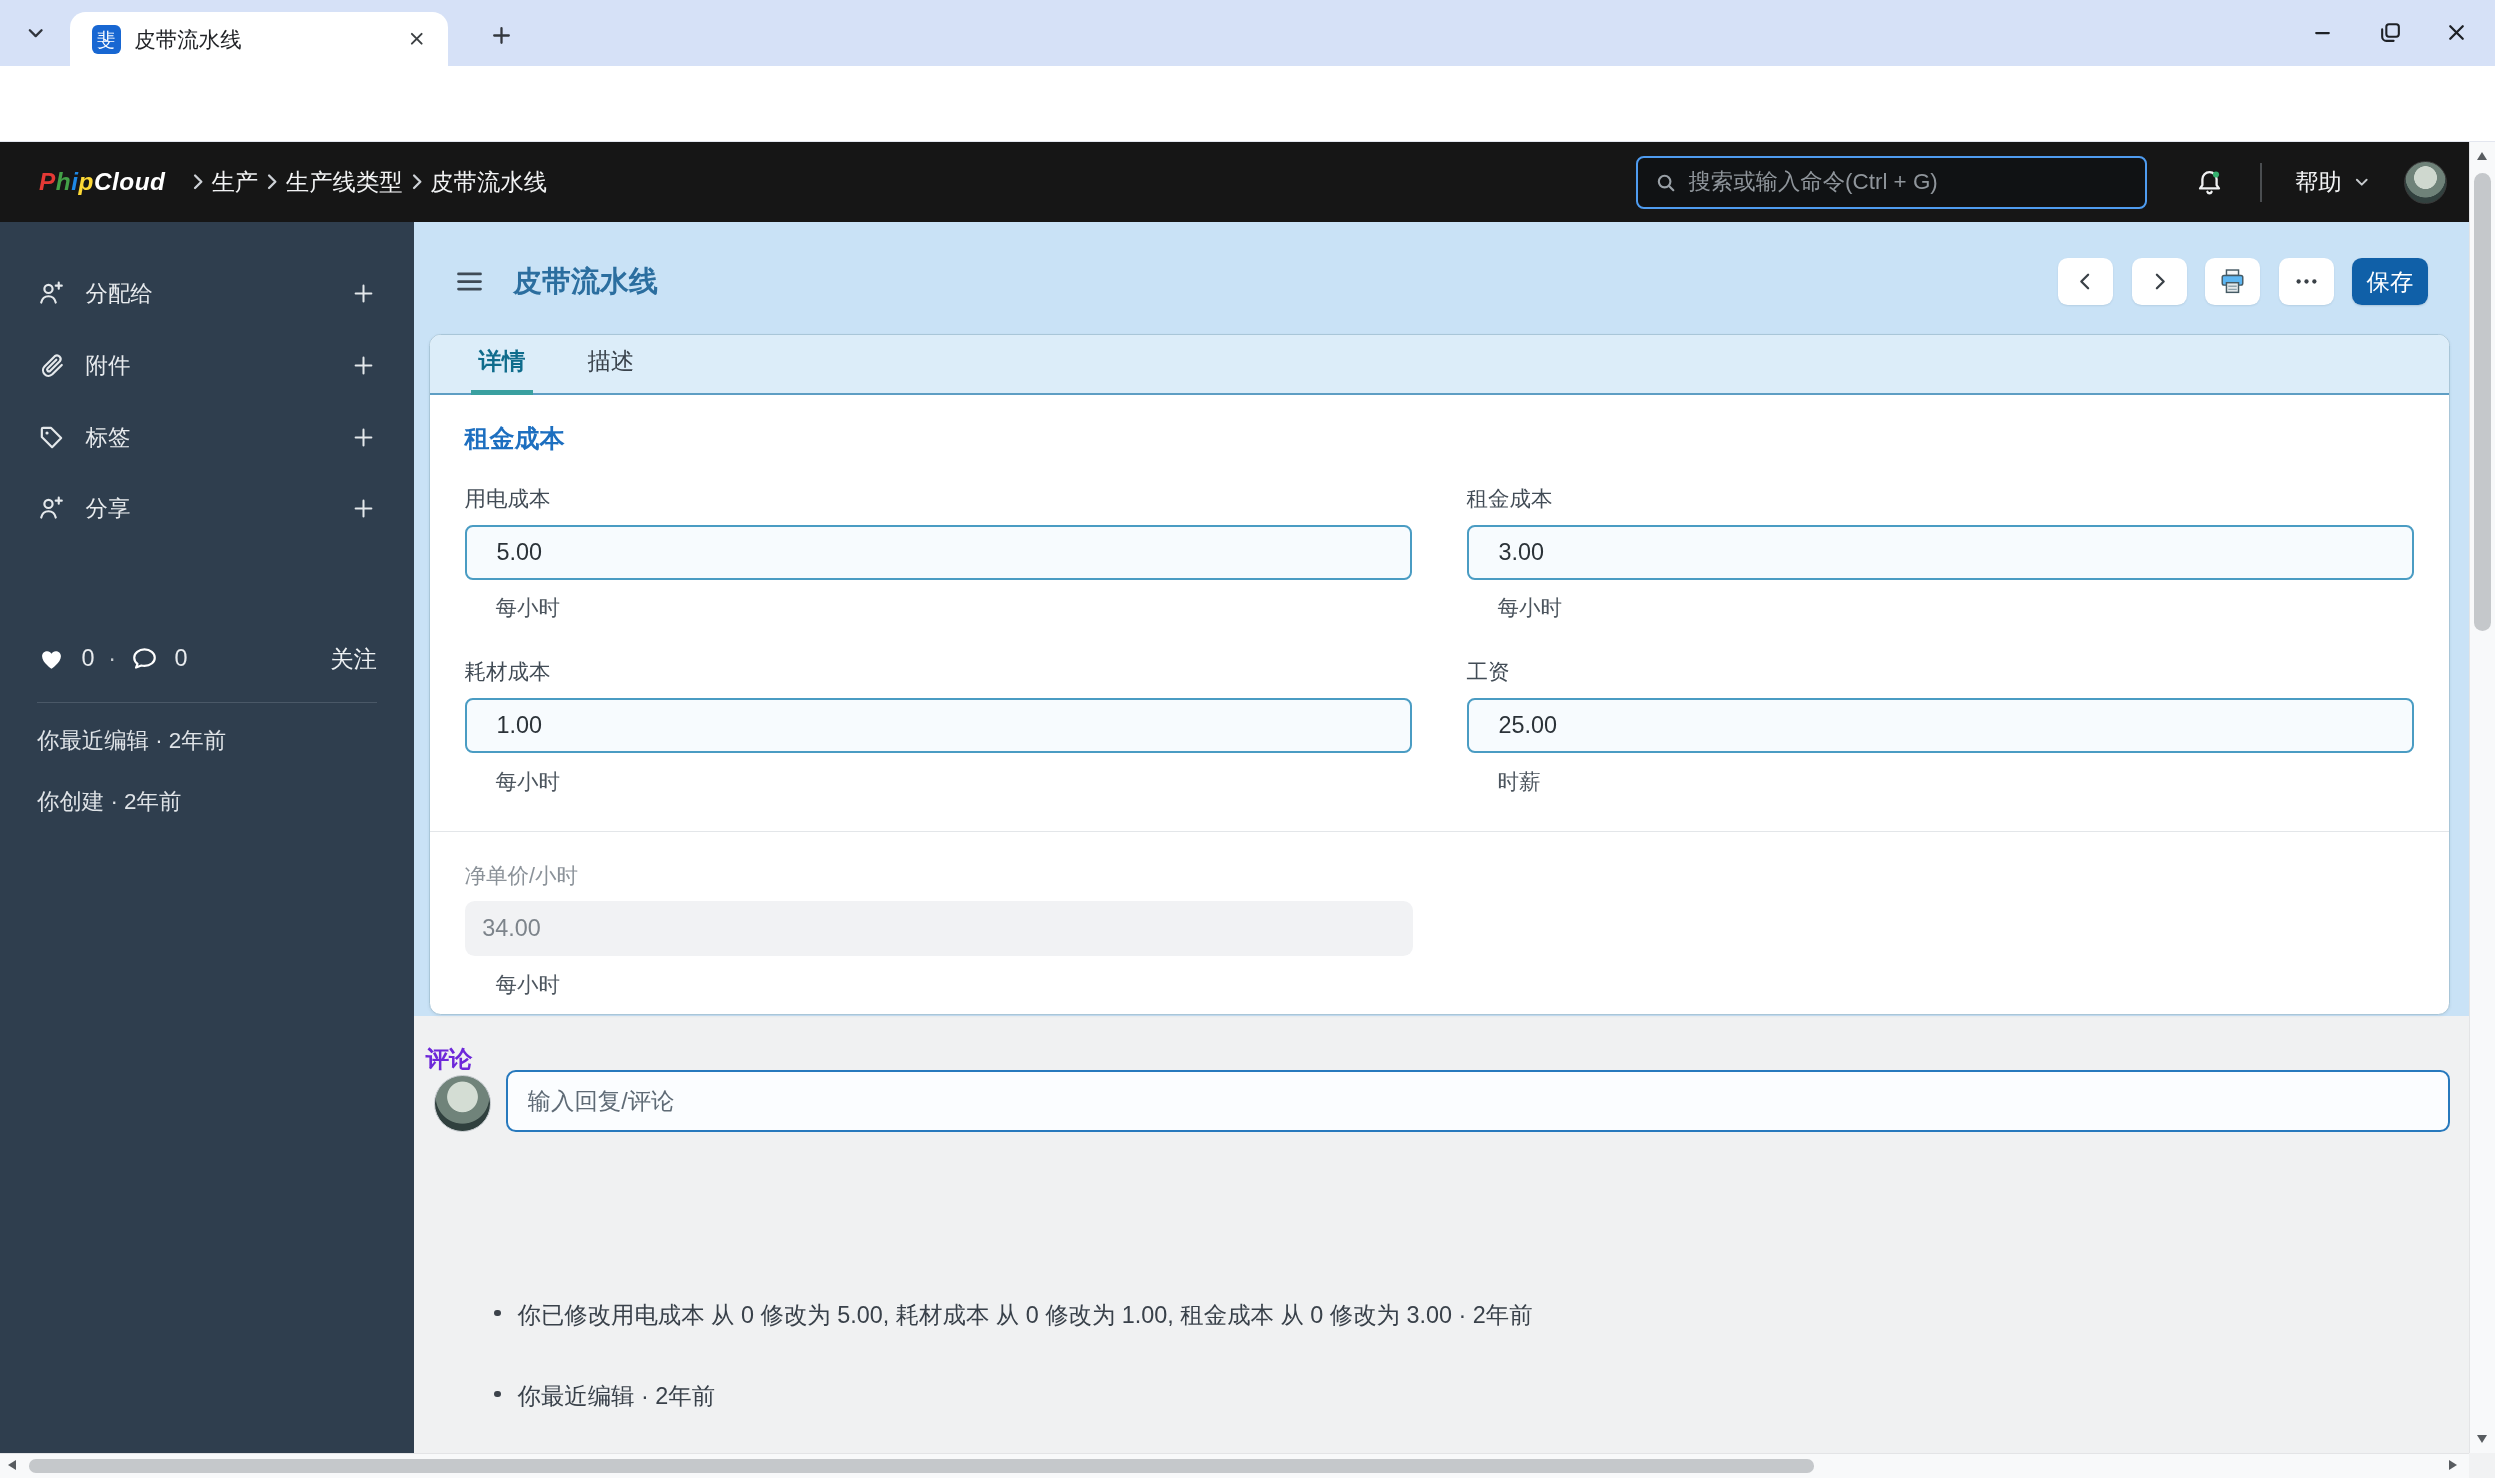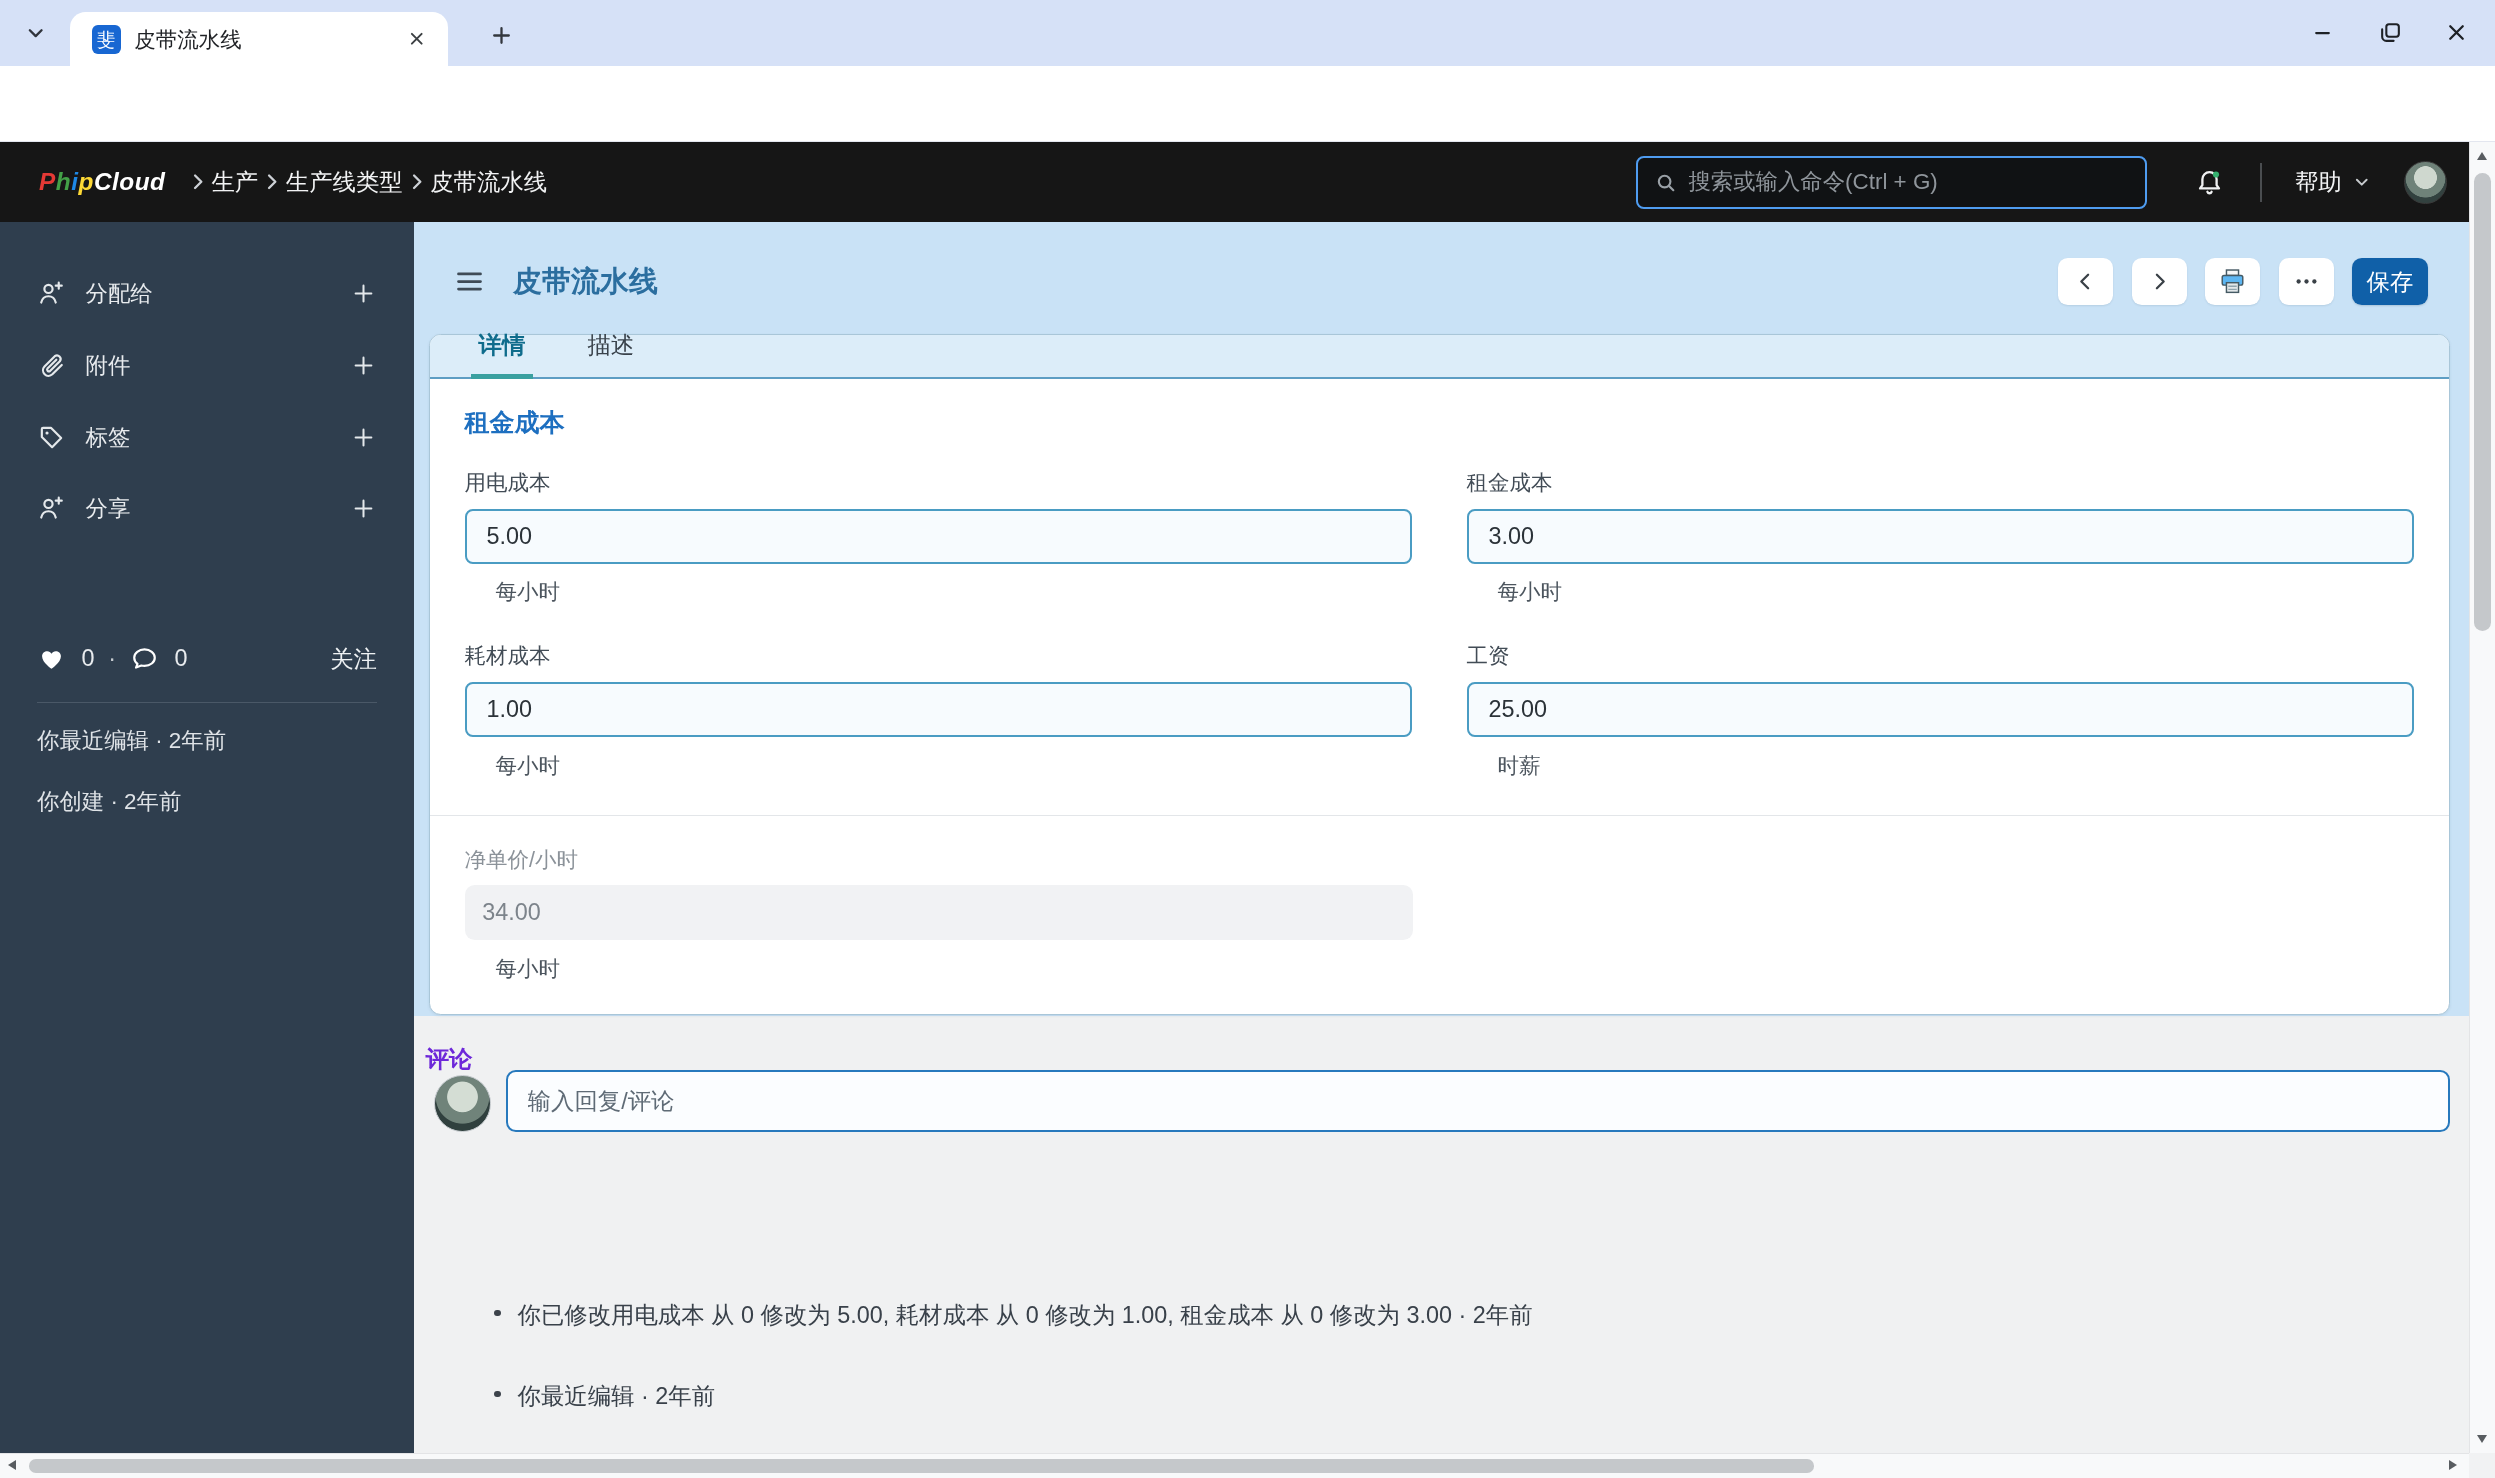--- a/index.html
+++ b/index.html
@@ -64,29 +64,29 @@
   .blue-band { position:absolute; left:0; top:0; width:100%; height:794px; background:#c9e2f6; }
 
   .page-head { position:absolute; left:39px; right:41px; top:35px; height:49px; display:flex; align-items:center; }
   .menu-icon { color:#3f4b57; }
   .page-title { margin-left:27px; font-size:29px; font-weight:600; color:#2b6e9f; }
   .head-actions { margin-left:auto; display:flex; align-items:center; gap:18.5px; }
   .hbtn { width:55px; height:47px; background:#ffffff; border-radius:9.8px; display:flex; align-items:center; justify-content:center; color:#3a4147; box-shadow:0 1px 2px rgba(40,70,100,.12); }
   .save-btn { width:76px; height:47px; background:#1060a8; border-radius:9.8px; color:#fff; font-size:23.4px; display:flex; align-items:center; justify-content:center; box-shadow:0 1px 2px rgba(40,70,100,.2); }
 
   .card { position:absolute; left:14.6px; top:112px; width:2021px; height:681px; background:#fff; border:1px solid #a9c6d8; border-radius:11.7px; box-shadow:0 1px 2.9px rgba(50,90,120,.10); }
-  .tabbar { height:44px; background:#dcedf9; border-radius:10.7px 10.7px 0 0; border-bottom:2px solid #5e9ec4; display:flex; align-items:flex-end; padding-left:49px; gap:62px; }
+  .tabbar { height:60px; background:#dcedf9; border-radius:10.7px 10.7px 0 0; border-bottom:2px solid #5e9ec4; display:flex; align-items:flex-end; padding-left:49px; gap:62px; }
   .tab-item { font-size:23.4px; padding-bottom:15.6px; position:relative; color:#39424b; }
   .tab-item.active { color:#0f6c8c; font-weight:600; }
   .tab-item.active::after { content:""; position:absolute; left:-7.8px; right:-7.8px; bottom:-2px; height:4.9px; background:#3aa0a0; }
   .card-body { padding:27px 35px 0 35px; }
   .sec-head { font-size:25px; font-weight:bold; color:#1d6fc0; margin-bottom:29px; }
   .fgrid { display:grid; grid-template-columns:1fr 1fr; column-gap:55px; row-gap:35px; }
   .f-label { font-size:21.5px; color:#424c56; margin-bottom:11.7px; }
-  .f-input { width:100%; height:55px; border:2px solid #4a9cc3; border-radius:7.8px; background:#f7fbfe; font-size:23.4px; color:#2b3238; padding:0 20px; font-family:inherit; outline:none; }
+  .f-input { width:100%; height:55px; border:2px solid #4a9cc3; border-radius:7.8px; background:#f7fbfe; font-size:23.4px; color:#2b3238; padding:0 30px; font-family:inherit; outline:none; }
   .f-desc { font-size:21.5px; color:#4c555e; margin-top:13.7px;margin-left:31px; }
   .card hr { border:none; border-top:1px solid #e3e6e9; margin:35px -35px 29px -35px; }
   .ro-label { font-size:21.5px; color:#8b9299; margin-bottom:11.7px; }
   .ro-box { width:948px; height:55px; border-radius:9.8px; background:#f1f2f4; font-size:23.4px; color:#7d848b; line-height:55px; padding-left:17.6px; }
 
   .cm-head { position:absolute; left:11.7px; top:821px; font-size:23.4px; font-weight:bold; color:#6d28d9; }
   .cm-row { position:absolute; left:19.5px; right:19.5px; top:864px; height:46px; display:flex; align-items:flex-end; }
   .cm-avatar { width:57px; height:57px; border-radius:50%; flex:0 0 auto; background:radial-gradient(circle at 50% 38%, #d4ddd4 0 34%, #70837a 36% 60%, #30403e 62%); border:1px solid #c3c8cc; }
   .cm-input { margin-left:15.6px; flex:1; height:62px; border:2px solid #2779bd; border-radius:9.8px; background:#fbfdff; font-size:23.4px; color:#30383f; padding:0 19.5px; font-family:inherit; outline:none; }
   .cm-input::placeholder { color:#5f6b76; }

